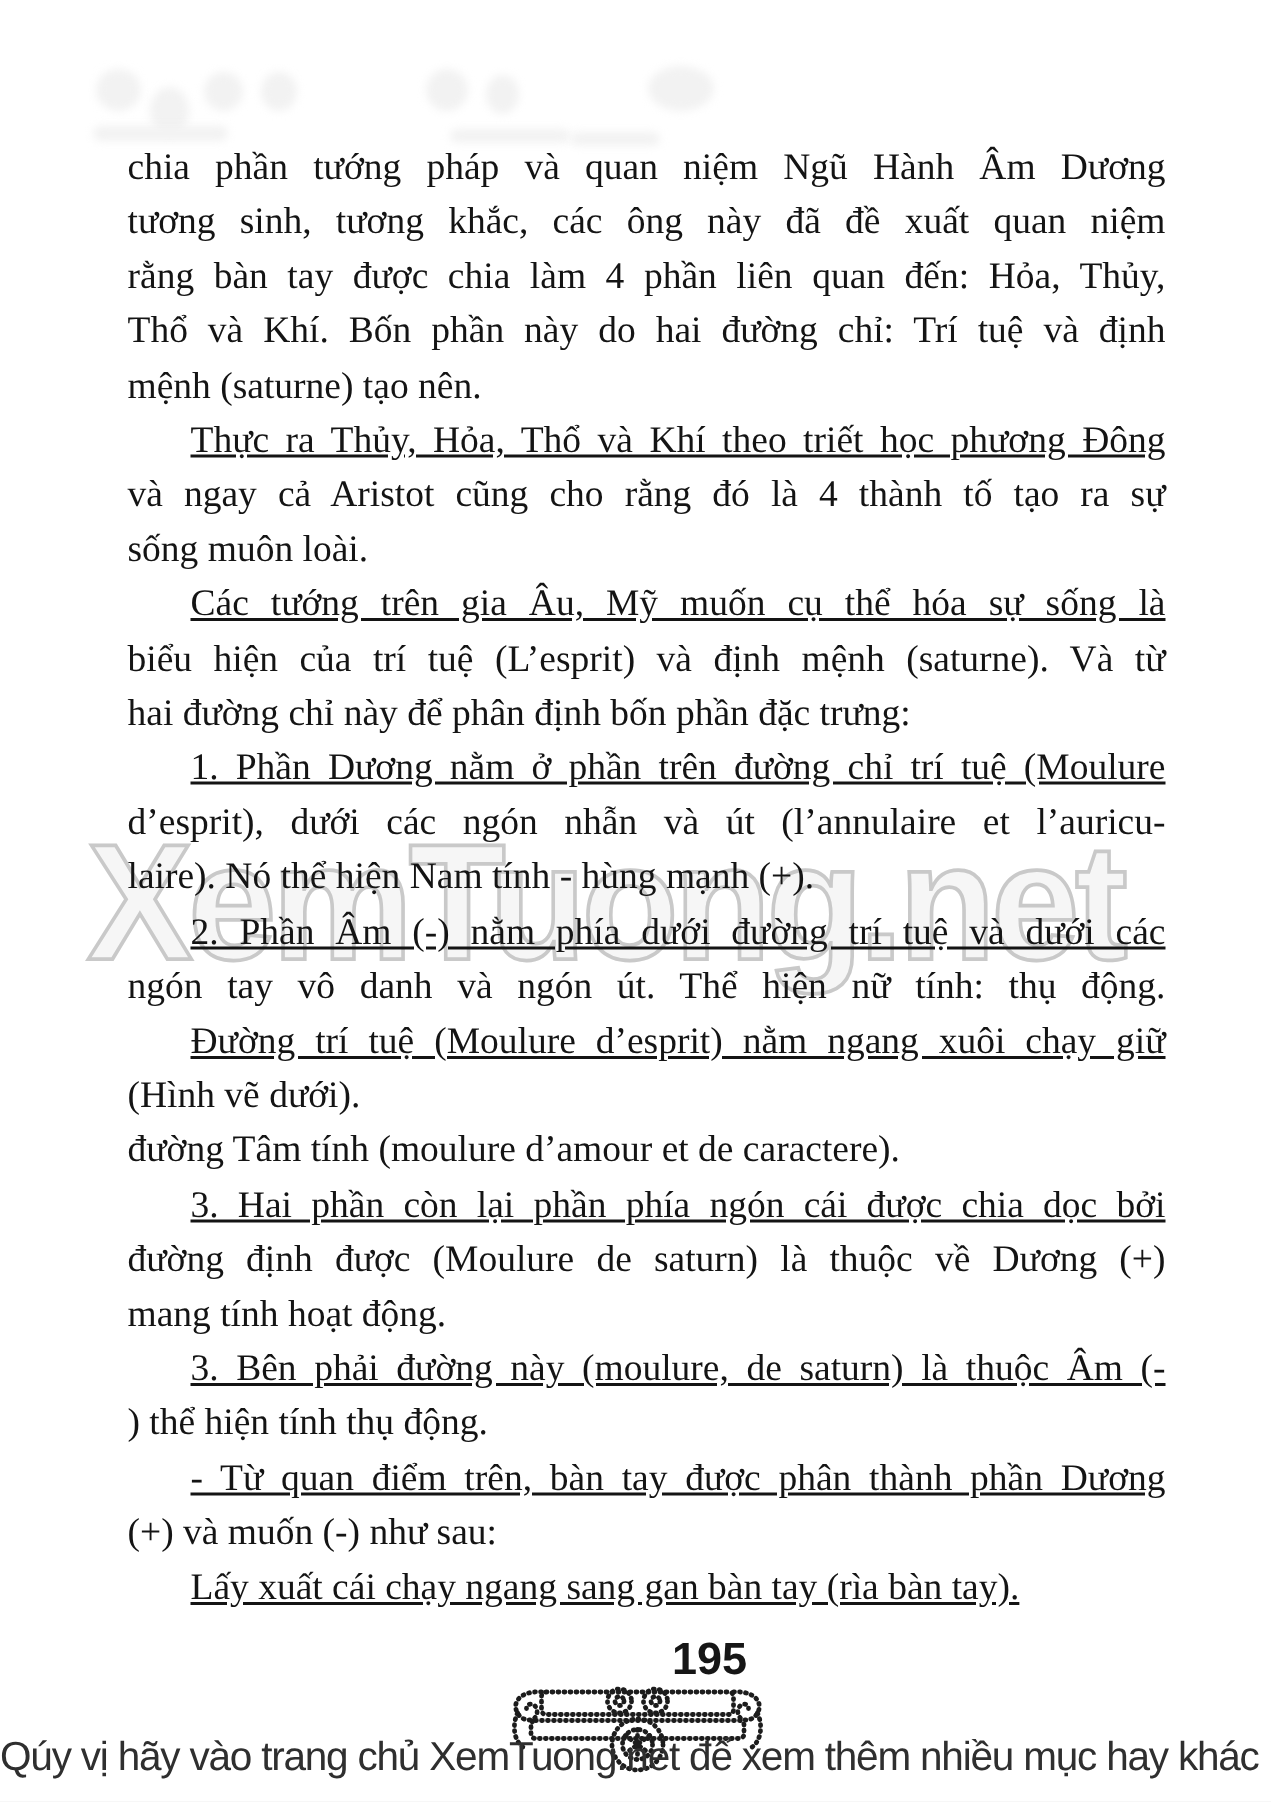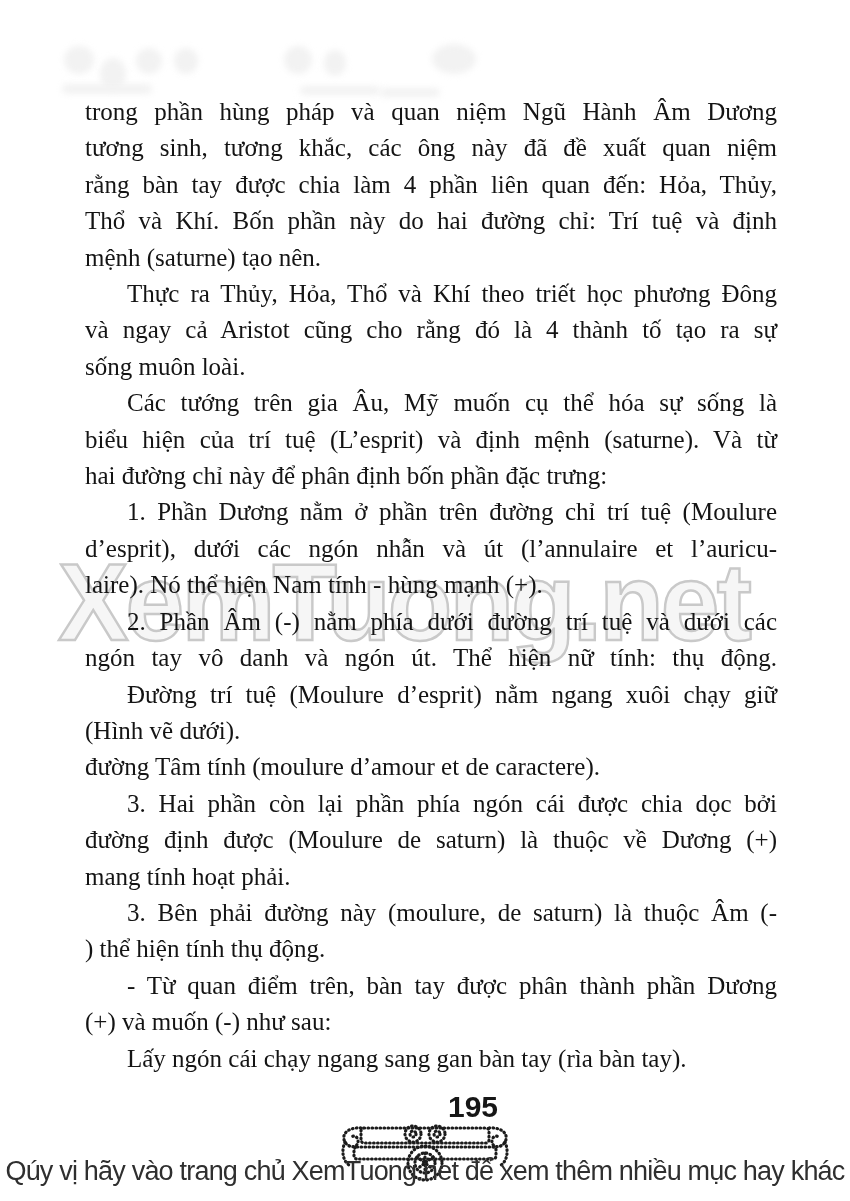--- a/index.html
+++ b/index.html
@@ -49,21 +49,21 @@
     line-height: 36.4px;
     color: #141414;
   }
 
   .t-line {
     text-align: justify;
     text-align-last: justify;
     white-space: normal;
   }
   .t-line.last { text-align-last: left; }
-  .t-line.indent { text-indent: 42px; }
+  .t-line.indent { text-indent: 42px; text-decoration: underline; }
 
   .page-number {
     position: absolute;
     top: 1090px;
     left: 0;
     width: 100%;
     text-align: center;
     z-index: 2;
     font-family: "Liberation Sans", sans-serif;
     font-weight: bold;
@@ -78,21 +78,20 @@
     left: 50%;
     transform: translateX(-50%);
     z-index: 2;
   }
 
   .footer {
     position: absolute;
     top: 1156px;
     left: 0;
     width: 100%;
-    text-align: center;
     z-index: 3;
     font-family: "Liberation Sans", sans-serif;
     font-size: 27px;
     letter-spacing: -0.8px;
     color: #2f2f2f;
     white-space: nowrap;
   }
 </style>
 </head>
 <body>
@@ -108,47 +107,47 @@
     <span class="artifact" style="left:324px;top:50px;width:22px;height:26px;"></span>
     <span class="artifact" style="left:432px;top:44px;width:44px;height:30px;"></span>
     <span class="artifact" style="left:62px;top:84px;width:90px;height:10px;border-radius:8px;"></span>
     <span class="artifact" style="left:300px;top:86px;width:80px;height:9px;border-radius:8px;"></span>
     <span class="artifact" style="left:380px;top:88px;width:60px;height:9px;border-radius:8px;"></span>
   </div>
 
   <div class="watermark">XemTuong.net</div>
 
   <div class="text-body">
-      <div class="t-line">trong phần hùng pháp và quan niệm Ngũ Hành Âm Dương</div>
+      <div class="t-line">chia phần tướng pháp và quan niệm Ngũ Hành Âm Dương</div>
       <div class="t-line">tương sinh, tương khắc, các ông này đã đề xuất quan niệm</div>
       <div class="t-line">rằng bàn tay được chia làm 4 phần liên quan đến: Hỏa, Thủy,</div>
       <div class="t-line">Thổ và Khí. Bốn phần này do hai đường chỉ: Trí tuệ và định</div>
       <div class="t-line last">mệnh (saturne) tạo nên.</div>
       <div class="t-line indent">Thực ra Thủy, Hỏa, Thổ và Khí theo triết học phương Đông</div>
       <div class="t-line">và ngay cả Aristot cũng cho rằng đó là 4 thành tố tạo ra sự</div>
       <div class="t-line last">sống muôn loài.</div>
       <div class="t-line indent">Các tướng trên gia Âu, Mỹ muốn cụ thể hóa sự sống là</div>
       <div class="t-line">biểu hiện của trí tuệ (L’esprit) và định mệnh (saturne). Và từ</div>
       <div class="t-line last">hai đường chỉ này để phân định bốn phần đặc trưng:</div>
       <div class="t-line indent">1. Phần Dương nằm ở phần trên đường chỉ trí tuệ (Moulure</div>
       <div class="t-line">d’esprit), dưới các ngón nhẫn và út (l’annulaire et l’auricu-</div>
       <div class="t-line last">laire). Nó thể hiện Nam tính - hùng mạnh (+).</div>
       <div class="t-line indent">2. Phần Âm (-) nằm phía dưới đường trí tuệ và dưới các</div>
       <div class="t-line">ngón tay vô danh và ngón út. Thể hiện nữ tính: thụ động.</div>
       <div class="t-line indent">Đường trí tuệ (Moulure d’esprit) nằm ngang xuôi chạy giữ</div>
       <div class="t-line last">(Hình vẽ dưới).</div>
       <div class="t-line last">đường Tâm tính (moulure d’amour et de caractere).</div>
       <div class="t-line indent">3. Hai phần còn lại phần phía ngón cái được chia dọc bởi</div>
       <div class="t-line">đường định được (Moulure de saturn) là thuộc về Dương (+)</div>
-      <div class="t-line last">mang tính hoạt phải.</div>
+      <div class="t-line last">mang tính hoạt động.</div>
       <div class="t-line indent">3. Bên phải đường này (moulure, de saturn) là thuộc Âm (-</div>
       <div class="t-line last">) thể hiện tính thụ động.</div>
       <div class="t-line indent">- Từ quan điểm trên, bàn tay được phân thành phần Dương</div>
       <div class="t-line last">(+) và muốn (-) như sau:</div>
-      <div class="t-line indent last">Lấy ngón cái chạy ngang sang gan bàn tay (rìa bàn tay).</div>
+      <div class="t-line indent last">Lấy xuất cái chạy ngang sang gan bàn tay (rìa bàn tay).</div>
     </div>
 
   <div class="page-number">195</div>
 
   <div class="ornament">
     <svg width="176" height="66" viewBox="0 0 176 66" xmlns="http://www.w3.org/2000/svg">
       <g fill="none" stroke="#1c1c1c" stroke-width="3.2" stroke-linecap="round" stroke-dasharray="0.6 3.4">
         <rect x="24" y="7" width="128" height="15" rx="3"></rect>
         <rect x="17" y="26" width="142" height="12" rx="3"></rect>
         <path d="M24 7 C10 6 4 14 8 21 C12 28 22 27 21 19 C20 14 14 14 14 18"></path>

